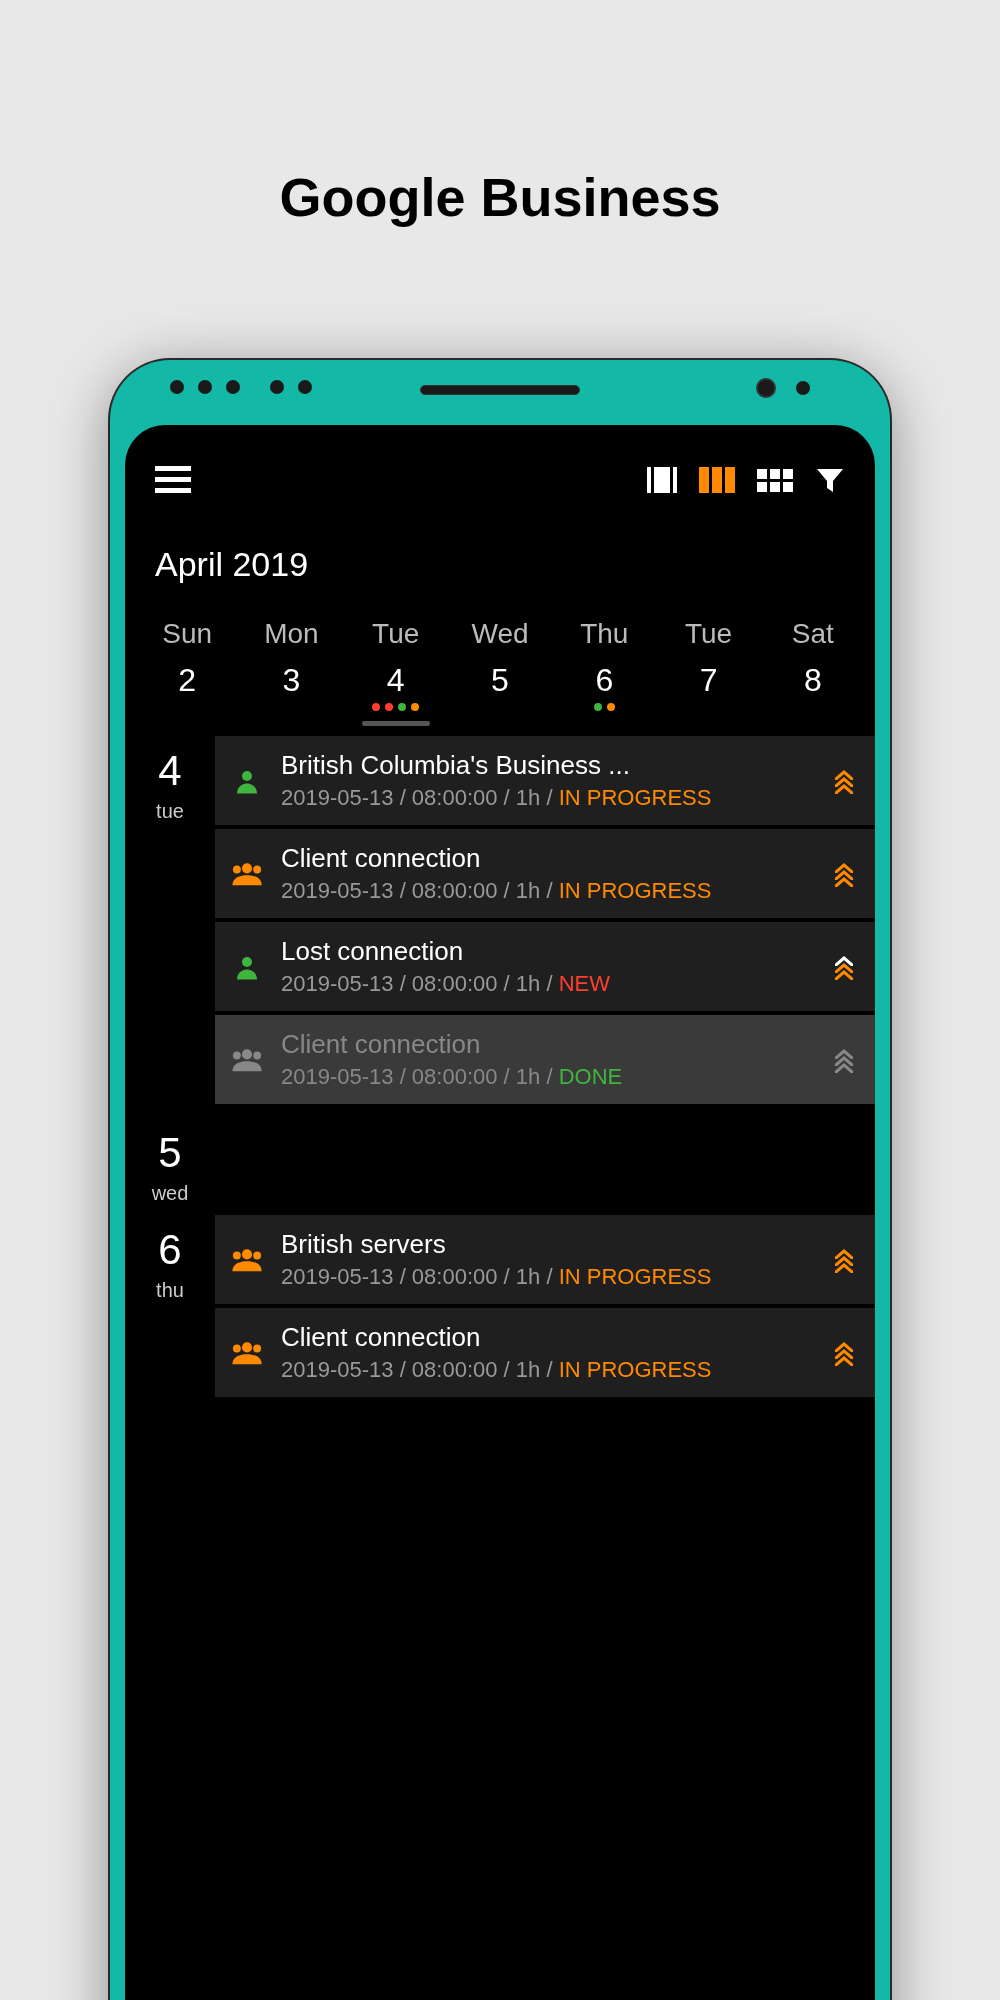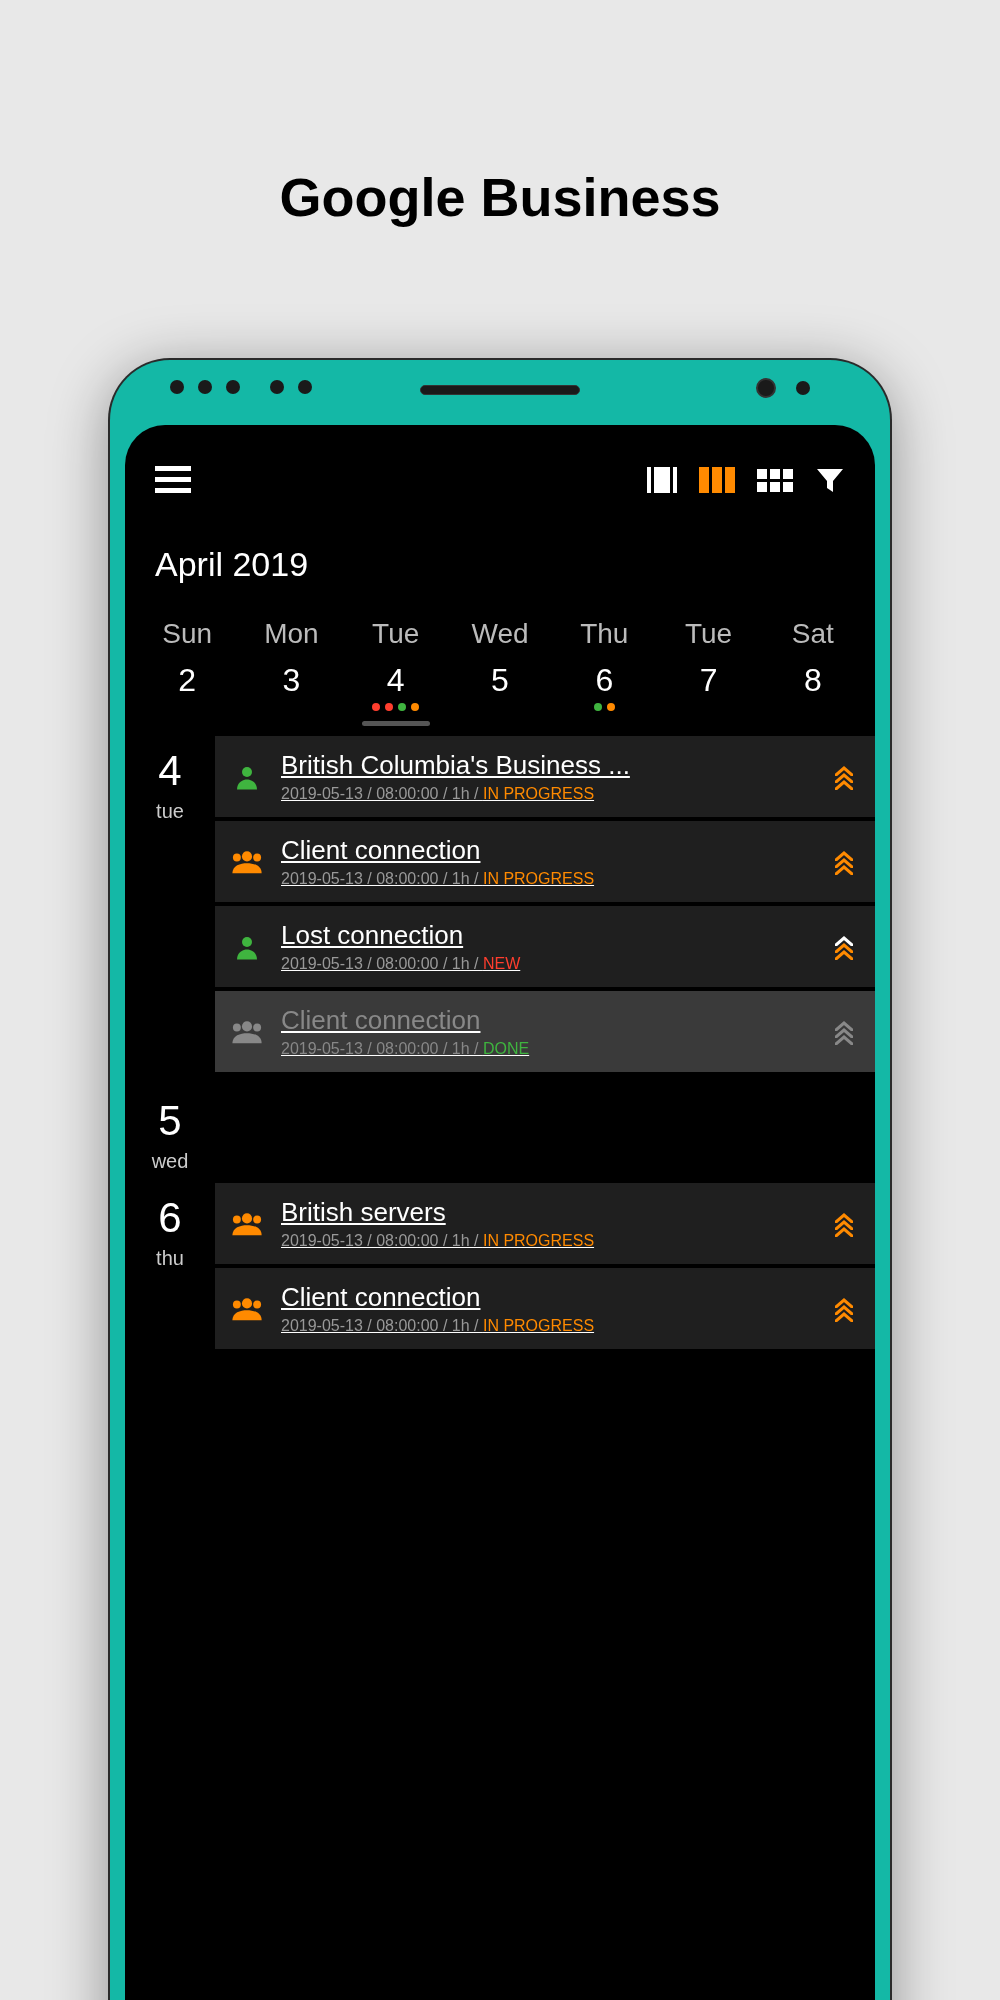--- a/index.html
+++ b/index.html
@@ -101,36 +101,36 @@
   .red { background: #ff3e2e; }
   .green { background: #3fb43f; }
   .orange { background: #ff8a00; }
   .underline-row { display: grid; grid-template-columns: repeat(7,1fr); padding: 4px 10px 10px; }
   .underline { height: 5px; background: #555; border-radius: 3px; margin: 0 18px; }
 
   .day-block { display: flex; align-items: flex-start; }
   .day-col { width: 90px; text-align: center; padding-top: 14px; flex-shrink: 0; }
   .day-col .num { font-size: 42px; color: #fff; font-weight: 400; line-height: 1; }
   .day-col .wkd { font-size: 20px; color: #ccc; margin-top: 8px; }
-  .tasks { flex: 1; text-decoration: underline; }
+  .tasks { flex: 1; }
   .task {
     background: #1f1f1f;
     margin-bottom: 4px;
     padding: 14px 16px 14px 14px;
     display: flex;
     align-items: center;
     gap: 16px;
     position: relative;
   }
   .task.done { background: #3a3a3a; }
   .task-icon { width: 36px; flex-shrink: 0; display:flex; justify-content:center; }
   .task-body { flex: 1; min-width: 0; }
   .task-title { font-size: 26px; color: #fff; white-space: nowrap; overflow: hidden; text-overflow: ellipsis; }
   .task.done .task-title { color: #888; }
-  .task-sub { font-size: 16px; color: #999; margin-top: 4px; }
+  .task-sub { font-size: 22px; color: #999; margin-top: 4px; }
   .task.done .task-sub { color: #888; }
   .status { font-weight: 500; }
   .status.inprogress { color: #ff8a00; }
   .status.new { color: #ff3e2e; }
   .status.done { color: #3fb43f; }
   .priority { width: 30px; flex-shrink: 0; display:flex; flex-direction:column; align-items:center; gap:-4px;}
   .chev { width: 18px; height: 8px; margin-bottom:-1px; }
   .chev svg { display:block; }
 
   .notasks { font-size: 24px; color: #ccc; padding: 16px 0 0 18px; }

